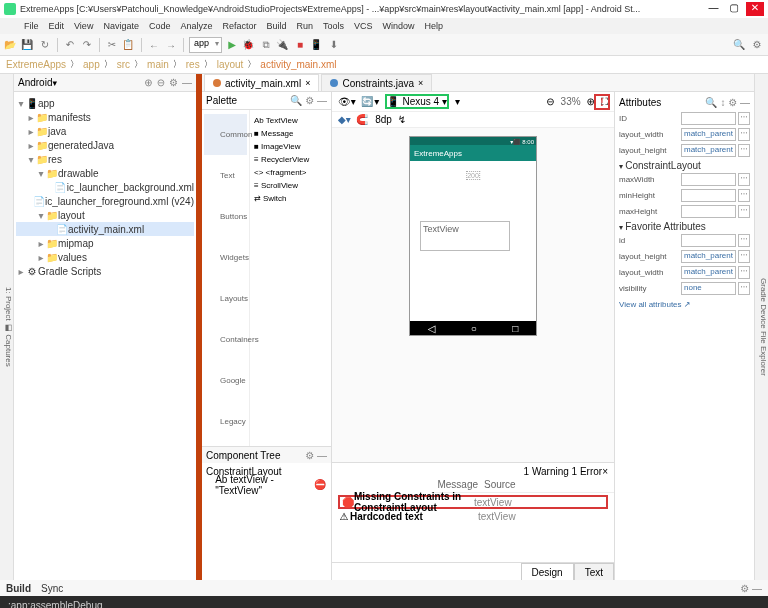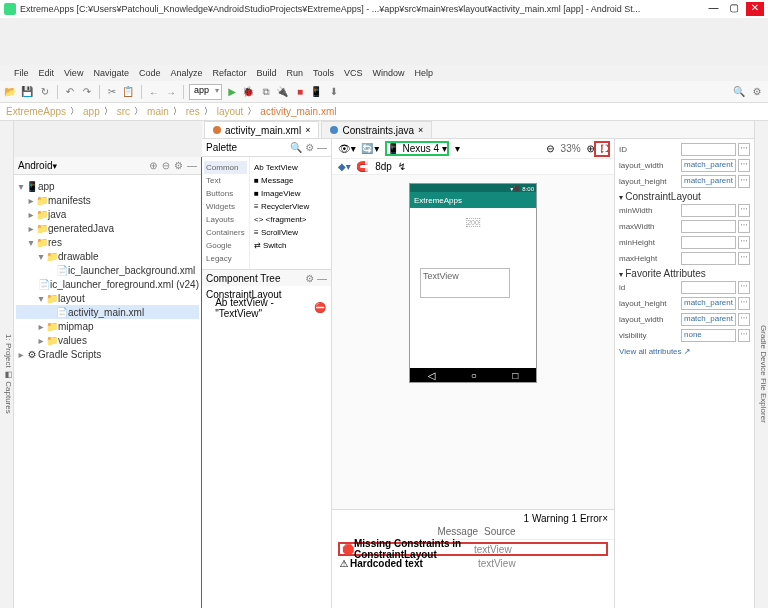--- a/index.html
+++ b/index.html
@@ -3,54 +3,54 @@
 <meta charset="utf-8">
 <style>
 * { margin:0; padding:0; box-sizing:border-box; font-family:"Segoe UI",Arial,sans-serif; font-size:10px; }
 body { background:#f0f0f0; width:768px; height:608px; overflow:hidden; }
 .titlebar { height:18px; background:#fff; display:flex; align-items:center; padding:0 4px; }
 .titlebar .icon { width:12px; height:12px; background:#3ddc84; border-radius:2px; margin-right:4px; }
 .titlebar .txt { flex:1; font-size:9px; color:#333; white-space:nowrap; overflow:hidden; }
 .titlebar .btns span { display:inline-block; width:18px; height:14px; text-align:center; }
 .titlebar .btns .min,.titlebar .btns .max{ background:#fff; }
 .titlebar .btns .close{ background:#e81123; color:#fff; }
-.menubar { height:16px; background:#f2f2f2; padding:0 10px; display:flex; gap:2px; align-items:center;margin-top:47px; }
+.menubar { height:16px; background:#f2f2f2; padding:0 20px; display:flex; gap:2px; align-items:center; }
 .menubar span { padding:0 4px; font-size:9px; color:#333; }
 .toolbar { height:22px; background:#f7f7f7; border-bottom:1px solid #ddd; display:flex; align-items:center; padding:0 4px; gap:3px; }
 .tb-icon { width:14px; height:14px; display:inline-flex; align-items:center; justify-content:center; font-size:10px; color:#777; }
 .tb-sep { width:1px; height:14px; background:#ccc; margin:0 2px; }
 .tb-combo { height:16px; border:1px solid #bbb; background:#fff; padding:0 12px 0 4px; font-size:9px; position:relative; }
 .tb-combo::after{content:"▾";position:absolute;right:2px;top:1px;font-size:8px;color:#888;}
 .navbar { height:18px; background:#fff; border-bottom:1px solid #ddd; display:flex; align-items:center; padding:0 6px; gap:4px; font-size:9px; }
 .navbar .crumb{ color:#555; }
 .navbar .fldr{ color:#caa562; }
 .navbar .file{ color:#d97a3a; }
 .main { display:flex; height:calc(608px - 18px - 16px - 22px - 18px - 14px - 14px); }
 .gutter-l,.gutter-r{ width:14px; background:#f2f2f2; border-right:1px solid #ddd; writing-mode:vertical-rl; font-size:8px; color:#666; text-align:center; padding:4px 0;}
 .gutter-r{border-left:1px solid #ddd;border-right:none;}
-.project { width:188px; background:#fff; border-right:1px solid #c2410c; display:flex; flex-direction:column;margin-top:36px; }
+.project { width:188px; background:#fff; border-right:6px solid #c2410c; display:flex; flex-direction:column; }
 .panel-hd{ height:18px; background:#f7f7f7; border-bottom:1px solid #ddd; display:flex; align-items:center; padding:0 4px; font-size:9px;}
 .panel-hd .r{ margin-left:auto; display:flex; gap:4px; color:#888;}
 .tree{ padding:4px 2px; font-size:9px; color:#333; overflow:hidden;}
 .tree .ln{ display:flex; align-items:center; height:14px; white-space:nowrap;}
 .tree .ind{ display:inline-block; }
 .tree .tw{ width:10px; color:#888; text-align:center; }
 .tree .ic{ width:12px; text-align:center; }
 .tree .sel{ background:#d9e8fb; }
 .editor { flex:1; display:flex; flex-direction:column; background:#fff; }
 .tabs{ height:18px; background:#f7f7f7; border-bottom:1px solid #ddd; display:flex; align-items:flex-end;}
 .tab{ height:17px; padding:0 8px; border:1px solid #ddd; border-bottom:none; background:#fff; margin-left:2px; display:flex; align-items:center; gap:4px; font-size:9px;}
 .tab.inactive{ background:#f2f2f2;}
 .tab .dot{ width:8px;height:8px;border-radius:50%;background:#d97a3a;}
 .design-area{ flex:1; display:flex; overflow:hidden; }
 .palette{ width:130px; border-right:1px solid #ddd; display:flex; flex-direction:column;}
 .pal-hd{ height:18px; border-bottom:1px solid #ddd; display:flex; align-items:center; padding:0 4px; font-size:9px;}
 .pal-body{ flex:1; display:flex;}
 .pal-cats{ width:48px; border-right:1px solid #eee; padding:4px 2px;}
-.pal-cats div{ font-size:8px; color:#666; padding:2px;}
+.pal-cats div{ font-size:8px; color:#666; padding:16px;}
 .pal-cats .sel{ background:#e8eef7;}
 .pal-items{ flex:1; padding:4px 2px;}
 .pal-items div{ font-size:8px; padding:2px; display:flex; gap:2px;}
 .ctree{ height:60px; border-top:1px solid #ddd;}
 .ct-hd{ height:16px; background:#f7f7f7; display:flex; align-items:center; padding:0 4px; font-size:9px;}
 .ct-body{ padding:2px 4px; font-size:9px;}
 .ct-body .row{ display:flex; align-items:center; height:13px;}
 .ct-body .err{ margin-left:auto; color:#d73838;}
 .canvas{ flex:1; display:flex; flex-direction:column;}
 .canvas-hd{ height:20px; border-bottom:1px solid #eee; display:flex; align-items:center; padding:0 6px; gap:6px; font-size:9px; position:relative;}
@@ -362,44 +362,43 @@
             </div>
         </div>
         <div class="design-tabs">
           <div style="flex:1"></div>
           <div class="dtab">Design</div>
           <div class="dtab inactive">Text</div>
         </div>
       </div>
 
       <div class="attrs">
+        <div class="hd">
+            <span>Attributes</span>
+            <span style="margin-left:auto;color:#888">🔍 ↕ ⚙ —</span>
+          </div>
         <div id="attrs-rows">
             <div class="row">
               <span class="lbl">ID</span>
               <span class="val"></span>
               <span class="btn">⋯</span>
             </div>
             <div class="row">
               <span class="lbl">layout_width</span>
               <span class="val">match_parent</span>
               <span class="btn">⋯</span>
             </div>
             <div class="row">
               <span class="lbl">layout_height</span>
               <span class="val">match_parent</span>
               <span class="btn">⋯</span>
             </div>
           </div>
         <div class="sect">▾ <span>ConstraintLayout</span></div>
         <div id="attrs-crows">
-            <div class="row">
-              <span class="lbl">minWidth</span>
-              <span class="val"></span>
-              <span class="btn">⋯</span>
-            </div>
             <div class="row">
               <span class="lbl">maxWidth</span>
               <span class="val"></span>
               <span class="btn">⋯</span>
             </div>
             <div class="row">
               <span class="lbl">minHeight</span>
               <span class="val"></span>
               <span class="btn">⋯</span>
             </div>

